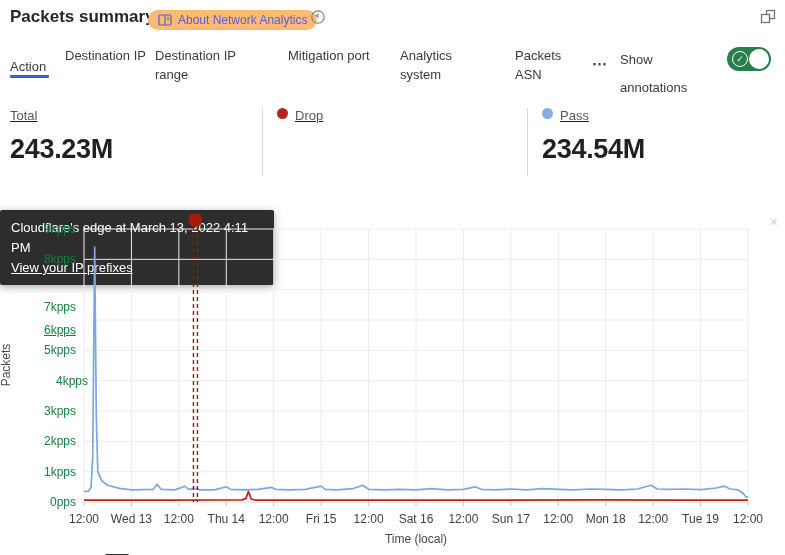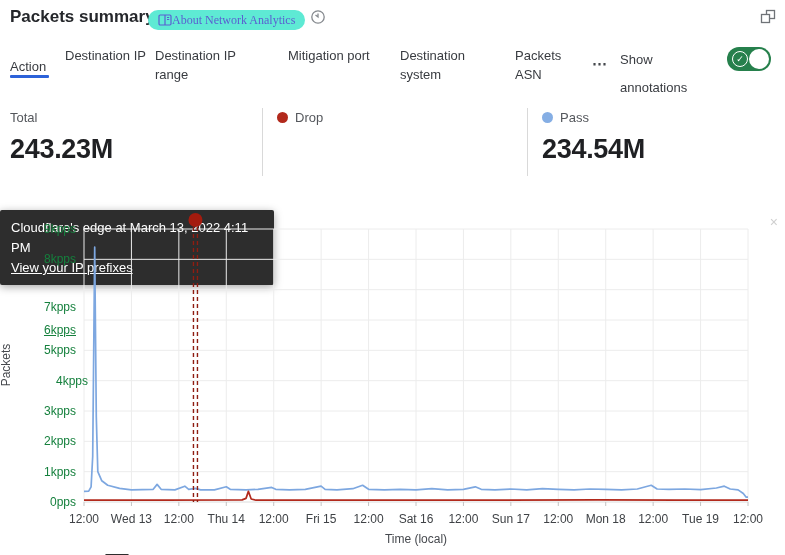--- a/index.html
+++ b/index.html
@@ -2,40 +2,40 @@
 <html><head>
 <meta charset="utf-8">
 <style>
   html,body{margin:0;padding:0;background:#fff;}
   body{width:785px;height:555px;overflow:hidden;position:relative;
        font-family:"Liberation Sans",sans-serif;color:#1f2023;}
   .abs{position:absolute;}
 
   
   .page-title{left:10px;top:7px;font-size:17px;font-weight:700;color:#25272b;}
-  .badge{left:148px;top:10px;height:20px;display:flex;align-items:center;
-         background:#5eead4;border-radius:11px;padding:0 10px;cursor:pointer;font-family:Liberation Serif, serif;}
+  .badge{left:148px;top:10px;height:20px;display:flex;align-items:center;gap:6px;
+         background:#fdba74;border-radius:11px;padding:0 10px;cursor:pointer;}
   .badge span{font-size:12px;color:#5a5ed1;}
   .hdr-icon{color:#85898e;cursor:pointer;}
   .expand-icon{right:8px;top:8px;}
 
   
   .tab{top:46px;font-size:13px;line-height:19px;color:#383b40;cursor:pointer;}
   .tab-action{top:57px;}
   .tab-underline{left:10px;top:75px;width:39px;height:2.5px;background:#2c62d9;border-radius:1px;}
   .more-btn{left:592px;top:55px;font-size:15px;font-weight:700;color:#44474c;cursor:pointer;letter-spacing:1px;}
   .annot-label{left:620px;top:46px;width:92px;font-size:13px;line-height:28px;color:#383b40;}
   .toggle{left:727px;top:47px;width:44px;height:24px;background:#26804c;border-radius:12px;cursor:pointer;}
   .toggle .knob{position:absolute;right:2px;top:2px;width:20px;height:20px;border-radius:50%;background:#fff;}
   .toggle .check{position:absolute;left:5px;top:4px;width:14px;height:14px;border:1.4px solid #fff;
                  border-radius:50%;color:#fff;font-size:9px;line-height:14px;text-align:center;}
 
   
   .stat{top:108px;}
-  .stat .lbl-row{display:flex;align-items:center;gap:7px;height:18px;}
+  .stat .lbl-row{display:flex;gap:7px;height:18px;text-decoration:underline;}
   .stat .lbl{font-size:13px;color:#54575c;}
   .stat .dot{width:11px;height:11px;border-radius:50%;}
   .stat .val{font-size:27px;font-weight:600;color:#1f2023;margin-top:8px;letter-spacing:-.3px;}
   .vdiv{top:108px;width:1px;height:68px;background:#d9d9d9;}
 
   
   #chart{left:0;top:210px;width:785px;height:345px;}
   #chart-svg{position:absolute;left:0;top:0;}
   .ylab{position:absolute;width:48px;text-align:right;font-size:12px;color:#15803d;height:14px;}
   .xlab{position:absolute;font-size:12px;color:#3f4246;white-space:nowrap;transform:translateX(-50%);top:302px;}
@@ -80,21 +80,21 @@
       <rect x="7.5" y="2.5" width="8" height="8" fill="#fff" stroke="#6f7377" stroke-width="1.3"></rect>
       <rect x="2.5" y="6.5" width="8" height="8" fill="#fff" stroke="#6f7377" stroke-width="1.3"></rect>
     </svg>
 </div>
 
 <div id="tabs">
     <div class="abs tab tab-action" style="left: 10px; width: 50px;">Action</div>
     <div class="abs tab" style="left: 65px; width: 82px;">Destination IP</div>
     <div class="abs tab" style="left: 155px; width: 104px;">Destination IP range</div>
     <div class="abs tab" style="left: 288px; width: 82px;">Mitigation port</div>
-    <div class="abs tab" style="left: 400px; width: 82px;">Destination system</div>
+    <div class="abs tab" style="left: 400px; width: 82px;">Analytics system</div>
     <div class="abs tab" style="left: 515px; width: 56px;">Packets ASN</div>
   </div>
 <div class="abs tab-underline"></div>
 <div class="abs more-btn">⋯</div>
 <div class="abs annot-label">Show annotations</div>
 <div class="abs toggle">
   <span class="check">✓</span>
   <span class="knob"></span>
 </div>
 

